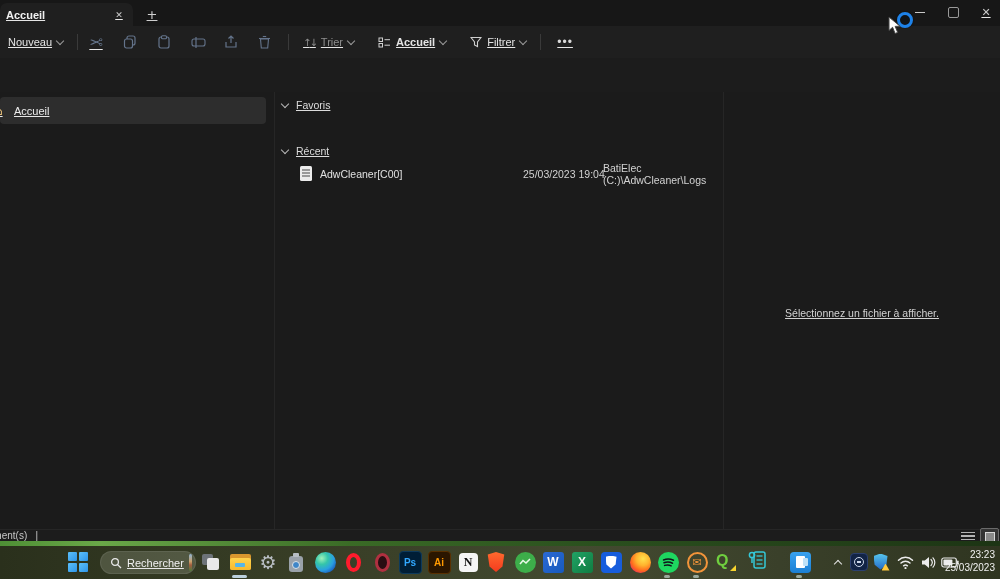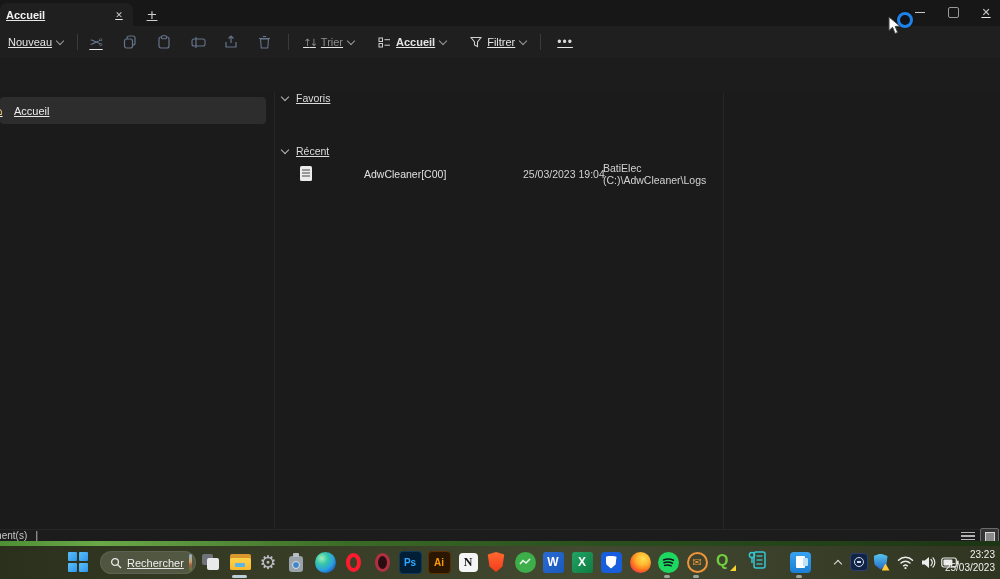--- a/index.html
+++ b/index.html
@@ -59,21 +59,21 @@
     display:flex;align-items:center;}
   .side-home{font-size:12px;color:#e8c07a;margin-left:-5px;width:12px;overflow:hidden;}
   .side-label{font-size:11px;color:#ececec;margin-left:7px;}
   .sec-head{display:flex;align-items:center;gap:8px;font-size:10.5px;color:#dcdcdc;}
   .sec-head .chev{border-color:#b8b8b8;}
   .empty-msg{font-size:10.5px;color:#dcdcdc;text-align:center;}
   .filerow{display:flex;align-items:center;height:21px;font-size:10.5px;color:#e0e0e0;}
   .doc{width:12px;height:15px;background:#ececec;border-radius:1.5px;position:relative;}
   .doc:before{content:"";position:absolute;left:2px;top:3px;width:8px;height:1.5px;background:#9a9a9a;
     box-shadow:0 3px 0 #9a9a9a,0 6px 0 #9a9a9a;}
-  .f-name{position:absolute;left:46px;margin-left:44px;}
+  .f-name{position:absolute;left:46px;}
   .f-date{position:absolute;left:249px;color:#d2d2d2;}
   .f-loc{position:absolute;left:329px;color:#d2d2d2;}
   .preview-msg{font-size:10.5px;color:#d2d2d2;text-align:center;}
   
   .statusbar{left:0;top:529px;width:1000px;height:12px;background:#1c1c1c;border-top:1px solid #262626;}
   .status-text{position:absolute;left:-20px;top:530px;font-size:10px;color:#c6c6c6;white-space:pre;}
   .view-ic{top:530px;width:14px;height:12px;display:flex;flex-direction:column;justify-content:center;gap:2px;}
   .view-ic i{display:block;height:1.5px;background:#b4b4b4;}
   .view-box{top:527.5px;width:17px;height:16px;border:1px solid #6a6a6a;background:#343434;border-radius:2px;
     display:flex;align-items:center;justify-content:center;}
@@ -227,37 +227,40 @@
   <div class="abs" style="left:0;top:92px;width:274px;height:437px;">
     <div class="side-sel abs">
       <span class="side-home glyph">⌂</span>
       <span class="side-label">Accueil</span>
     </div>
   </div>
   <div class="abs vdiv" style="left:274px;"></div>
   <div class="abs vdiv" style="left:723px;"></div>
 
   <div class="abs" style="left:274px;top:92px;width:449px;height:437px;">
-    <div class="sec-head abs" style="left:8px;top:0;justify-content:flex-end;">
+    <div class="sec-head abs" style="left:8px;top:7px;justify-content:flex-end;">
       <span class="chev"></span>
       <span>Favoris</span>
     </div>
     <div class="sec-head abs" style="left:8px;top:53px;">
       <span class="chev"></span>
       <span>Récent</span>
     </div>
 
     <div class="filerow abs" style="left:0;top:71px;width:449px;">
       <span class="doc abs" style="left:26px;"></span>
       <span class="f-name">AdwCleaner[C00]</span>
       <span class="f-date">25/03/2023 19:04</span>
       <span class="f-loc">BatiElec (C:)\AdwCleaner\Logs</span>
     </div>
   </div>
 
+  <div class="abs" style="left:724px;top:92px;width:276px;height:437px;">
+    <div class="preview-msg abs" style="left:0;top:215px;width:276px;">Sélectionnez un fichier à afficher.</div>
+  </div>
 
   <div class="abs statusbar"></div>
   <span class="status-text">élément(s)   |</span>
   <div class="abs view-ic" style="left:961px;">
       <i></i>
       <i></i>
       <i></i>
     </div>
   <div class="abs view-box" style="left:980px;">
       <span class="sq"></span>

